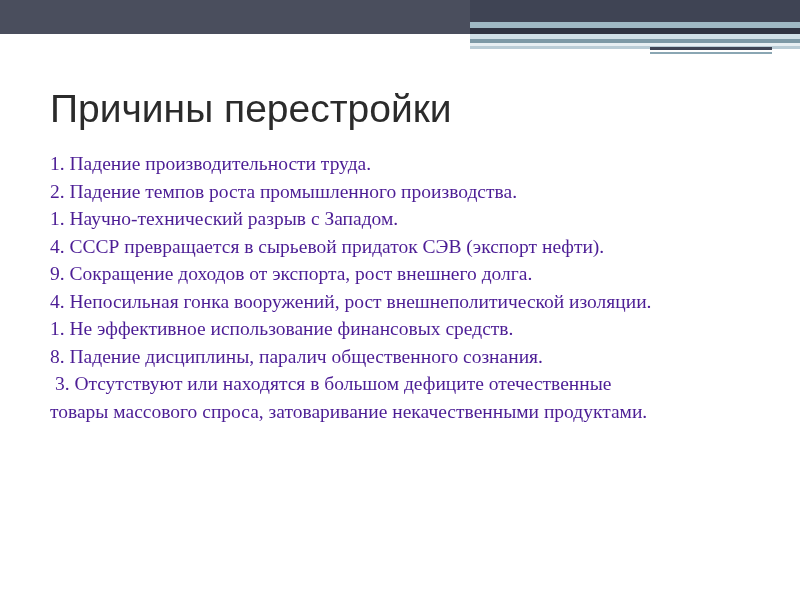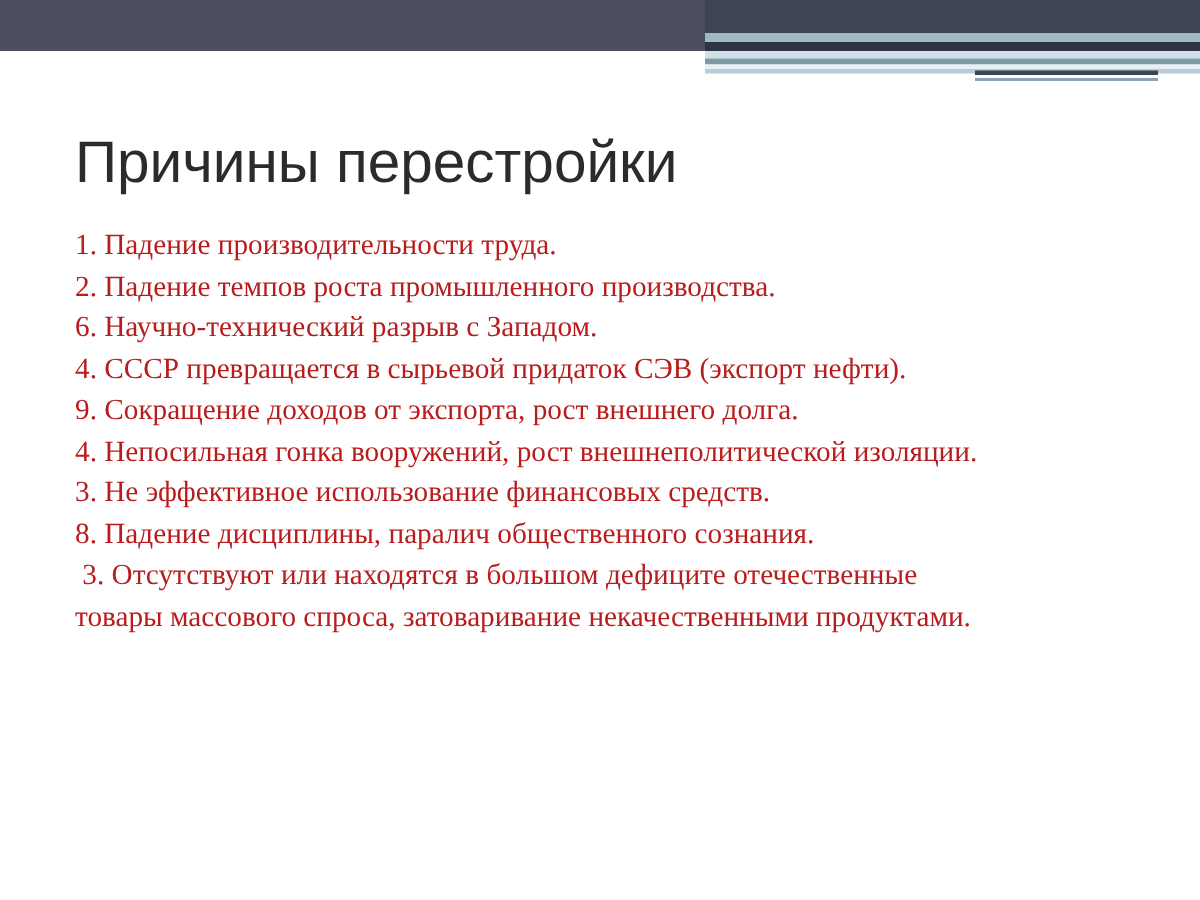--- a/index.html
+++ b/index.html
@@ -91,21 +91,21 @@
 
   
   .body-list {
     position: absolute;
     top: 150px;
     left: 50px;
     width: 716px;
     font-family: "Liberation Serif", serif;
     font-size: 19.5px;
     line-height: 27.5px;
-    color: #b91c1c;
+    color: #4c1d95;
   }
   .body-list p {
     margin: 0;
     padding: 0;
     white-space: pre-wrap;
   }
 </style>
 </head>
 <body>
 
@@ -125,23 +125,23 @@
   </div>
 
   <div class="accent-line"></div>
   <div class="accent-line2"></div>
 
   <h1 class="title">Причины перестройки</h1>
 
   <div class="body-list">
     <p>1. Падение производительности труда.</p>
     <p>2. Падение темпов роста промышленного производства.</p>
-    <p>6. Научно-технический разрыв с Западом.</p>
+    <p>1. Научно-технический разрыв с Западом.</p>
     <p>4. СССР превращается в сырьевой придаток СЭВ (экспорт нефти).</p>
     <p>9. Сокращение доходов от экспорта, рост внешнего долга.</p>
     <p>4. Непосильная гонка вооружений, рост внешнеполитической изоляции.</p>
-    <p>3. Не эффективное использование финансовых средств.</p>
+    <p>1. Не эффективное использование финансовых средств.</p>
     <p>8. Падение дисциплины, паралич общественного сознания.</p>
     <p> 3. Отсутствуют или находятся в большом дефиците отечественные</p>
     <p>товары массового спроса, затоваривание некачественными продуктами.</p>
   </div>
 
 </div>
 
 </body></html>

